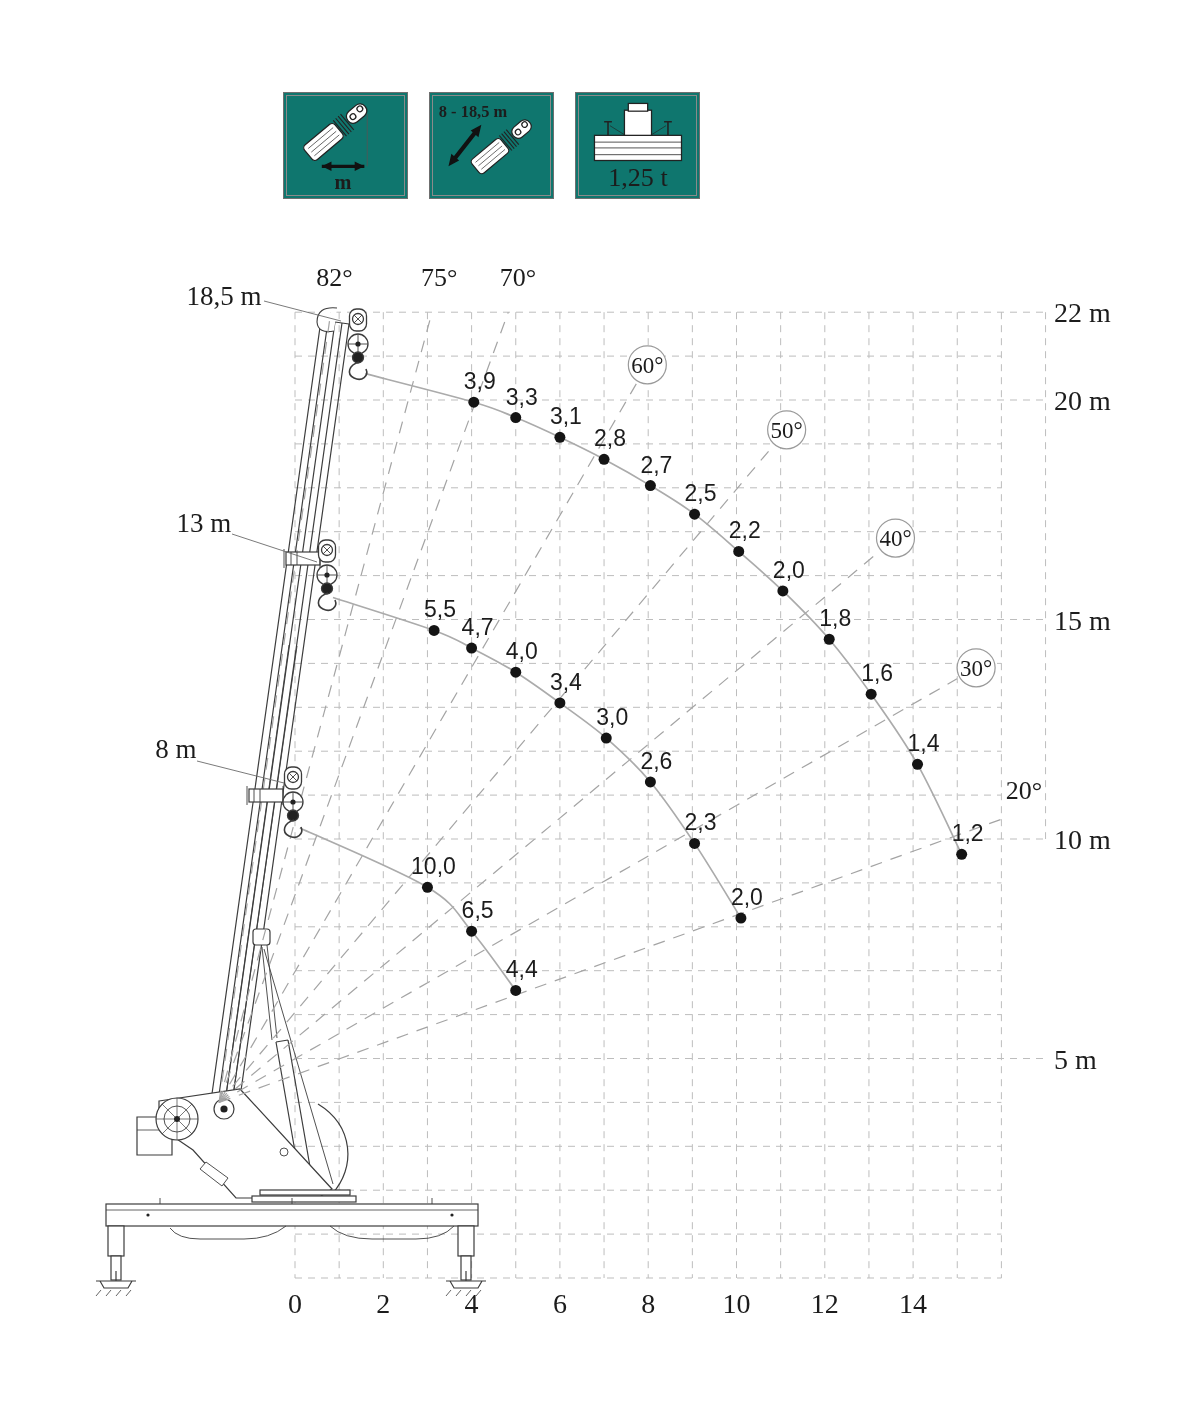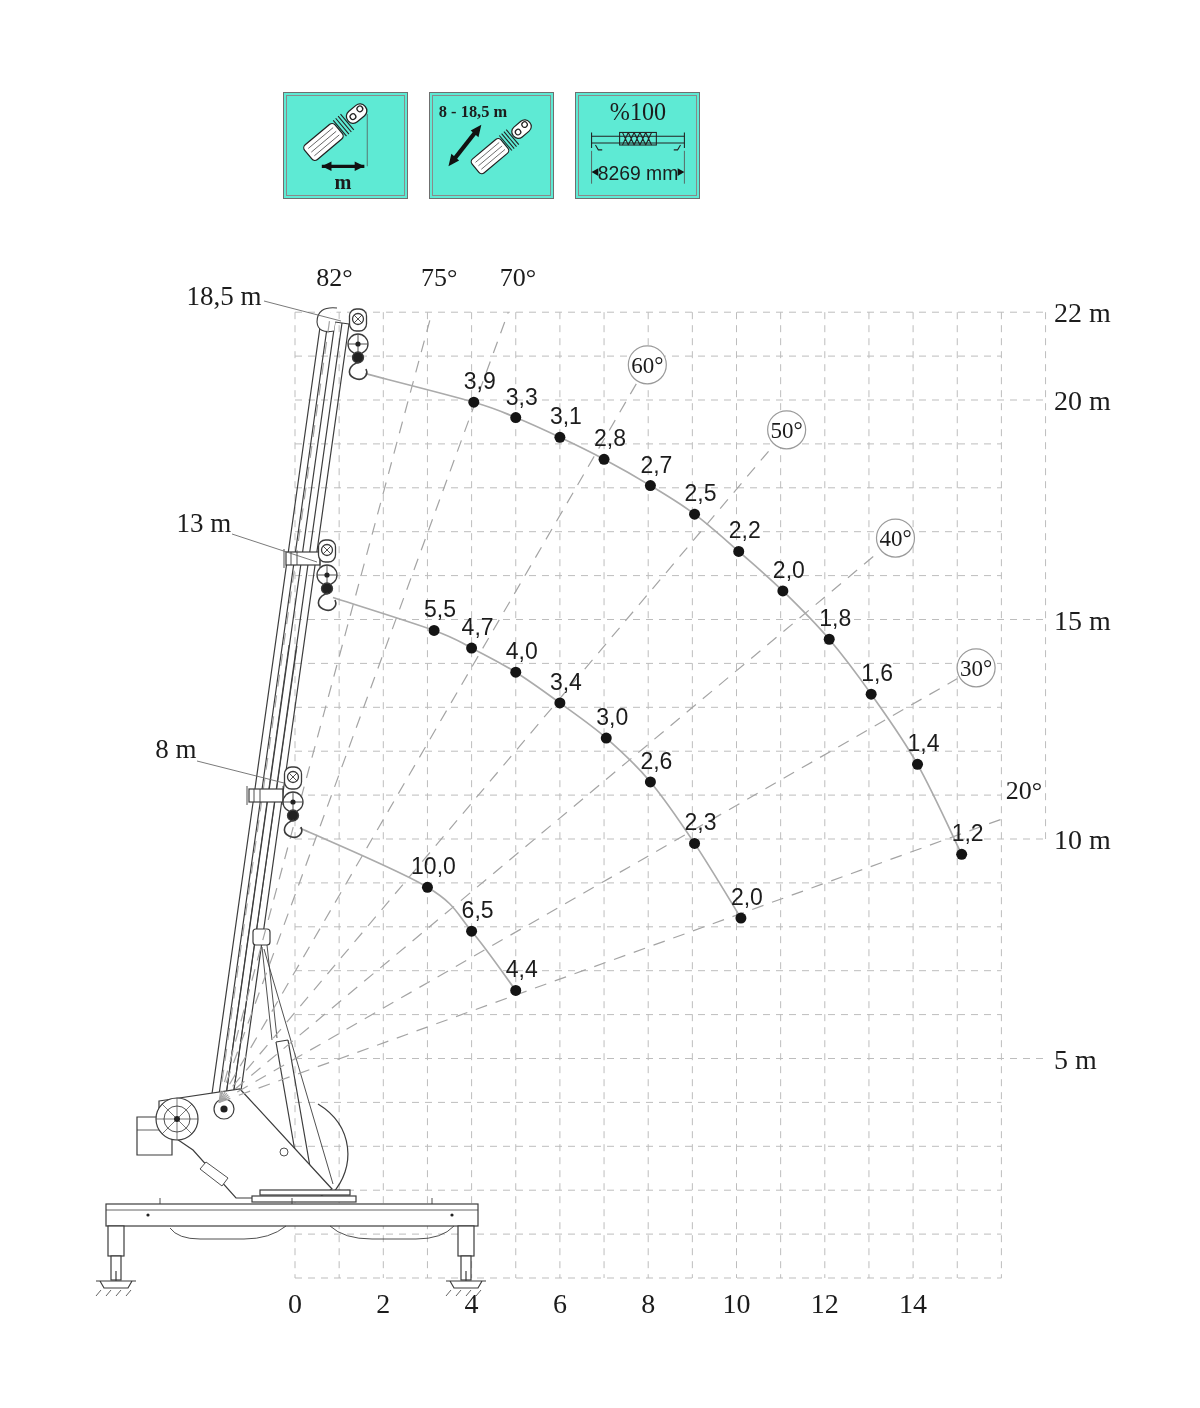--- a/index.html
+++ b/index.html
@@ -1,19 +1,19 @@
 <!DOCTYPE html>
 <html><head>
 <meta charset="utf-8">
 <style>
   html,body{margin:0;padding:0;background:#fff;}
   .page{position:relative;width:1200px;height:1408px;background:#ffffff;overflow:hidden;
         font-family:"Liberation Serif",serif;color:#1c1c1c;}
   .legend-row{position:absolute;left:283px;top:92px;display:flex;gap:21px;}
-  .lbox{width:125px;height:107px;border:1px solid #6f6f6f;background:#5eead4;box-sizing:border-box;padding:2px;}
+  .lbox{width:125px;height:107px;border:1px solid #6f6f6f;background:#0f766e;box-sizing:border-box;padding:2px;}
   .lbox-inner{width:100%;height:100%;border:1px solid #8a8a8a;box-sizing:border-box;}
   .lbox-inner svg{display:block;width:100%;height:100%;}
   #chart{position:absolute;left:0;top:0;}
   .sf{font-family:"Liberation Serif",serif;}
   .ss{font-family:"Liberation Sans",sans-serif;}
   text{fill:#1c1c1c;}
 </style>
 </head>
 <body>
 
@@ -52,37 +52,36 @@
           <circle cx="74" cy="-0.5" r="3.6"></circle>
               <circle cx="87" cy="-2.5" r="3.6"></circle>
         </g>
         <path d="M20,67 L46,34" stroke="#111" stroke-width="4.4"></path>
         <path d="M16,72 l3,-13 8,7 z M50,29 l-3,13 -8,-7 z" fill="#111"></path>
       </svg>
     </div>
       </div>
 
 
-
     <div class="lbox">
         <div class="lbox-inner">
       <svg viewBox="0 0 121 101">
-        <text x="61" y="24" text-anchor="middle" class="sf" font-size="25">%100</text>
-        <g stroke="#222" fill="none" stroke-width="1.1">
-          <path d="M13,41 H109 M13,48 H109"></path>
-          <rect x="42" y="37" width="38" height="13"></rect>
-          <path d="M45,37 l6,13 M51,37 l6,13 M57,37 l6,13 M63,37 l6,13 M69,37 l6,13 M51,37 l-6,13 M57,37 l-6,13 M63,37 l-6,13 M69,37 l-6,13 M75,37 l-6,13"></path>
-          <path d="M13,37 V53 M109,37 V53 M17,50 l3,5 h4 M105,50 l-3,5 h-4"></path>
+        <g stroke="#222" fill="#fff" stroke-width="1.3">
+          <rect x="16" y="40" width="90" height="26"></rect>
+          <path d="M16,47 H106 M16,53 H106 M16,60 H106" stroke-width="0.8"></path>
+          <rect x="47" y="14" width="28" height="26"></rect>
+          <rect x="51" y="7" width="20" height="8"></rect>
+          <path d="M30,26 V40 M26,26 H34 M92,26 V40 M88,26 H96" stroke-width="1.6"></path>
+          <path d="M32,30 L48,40 M90,30 L74,40" stroke-width="0.7"></path>
         </g>
-        <path d="M13,56 V90 M109,56 V90" stroke="#555" stroke-width="0.9"></path>
-        <path d="M13,78 l7,-4 v8 z M109,78 l-7,-4 v8 z" fill="#111"></path>
-        <text x="61" y="86" text-anchor="middle" class="ss" font-size="20">8269 mm</text>
+        <text x="61" y="92" text-anchor="middle" class="sf" font-size="27">1,25 t</text>
       </svg>
     </div>
       </div>
+
   </div>
 
   <svg id="chart" width="1200" height="1408" viewBox="0 0 1200 1408">
     <defs>
       <g id="hook" stroke="#3c3c3c" stroke-width="1.3" fill="#fff">
         <rect x="-8.5" y="-11" width="17" height="22" rx="7"></rect>
         <circle cx="0" cy="-1" r="5.5"></circle>
         <path d="M-4,-5 L4,3 M-4,3 L4,-5" stroke-width="0.9"></path>
         <circle cx="0" cy="24" r="10"></circle>
         <path d="M-10,24 H10 M0,14 V34" stroke-width="0.9"></path>

